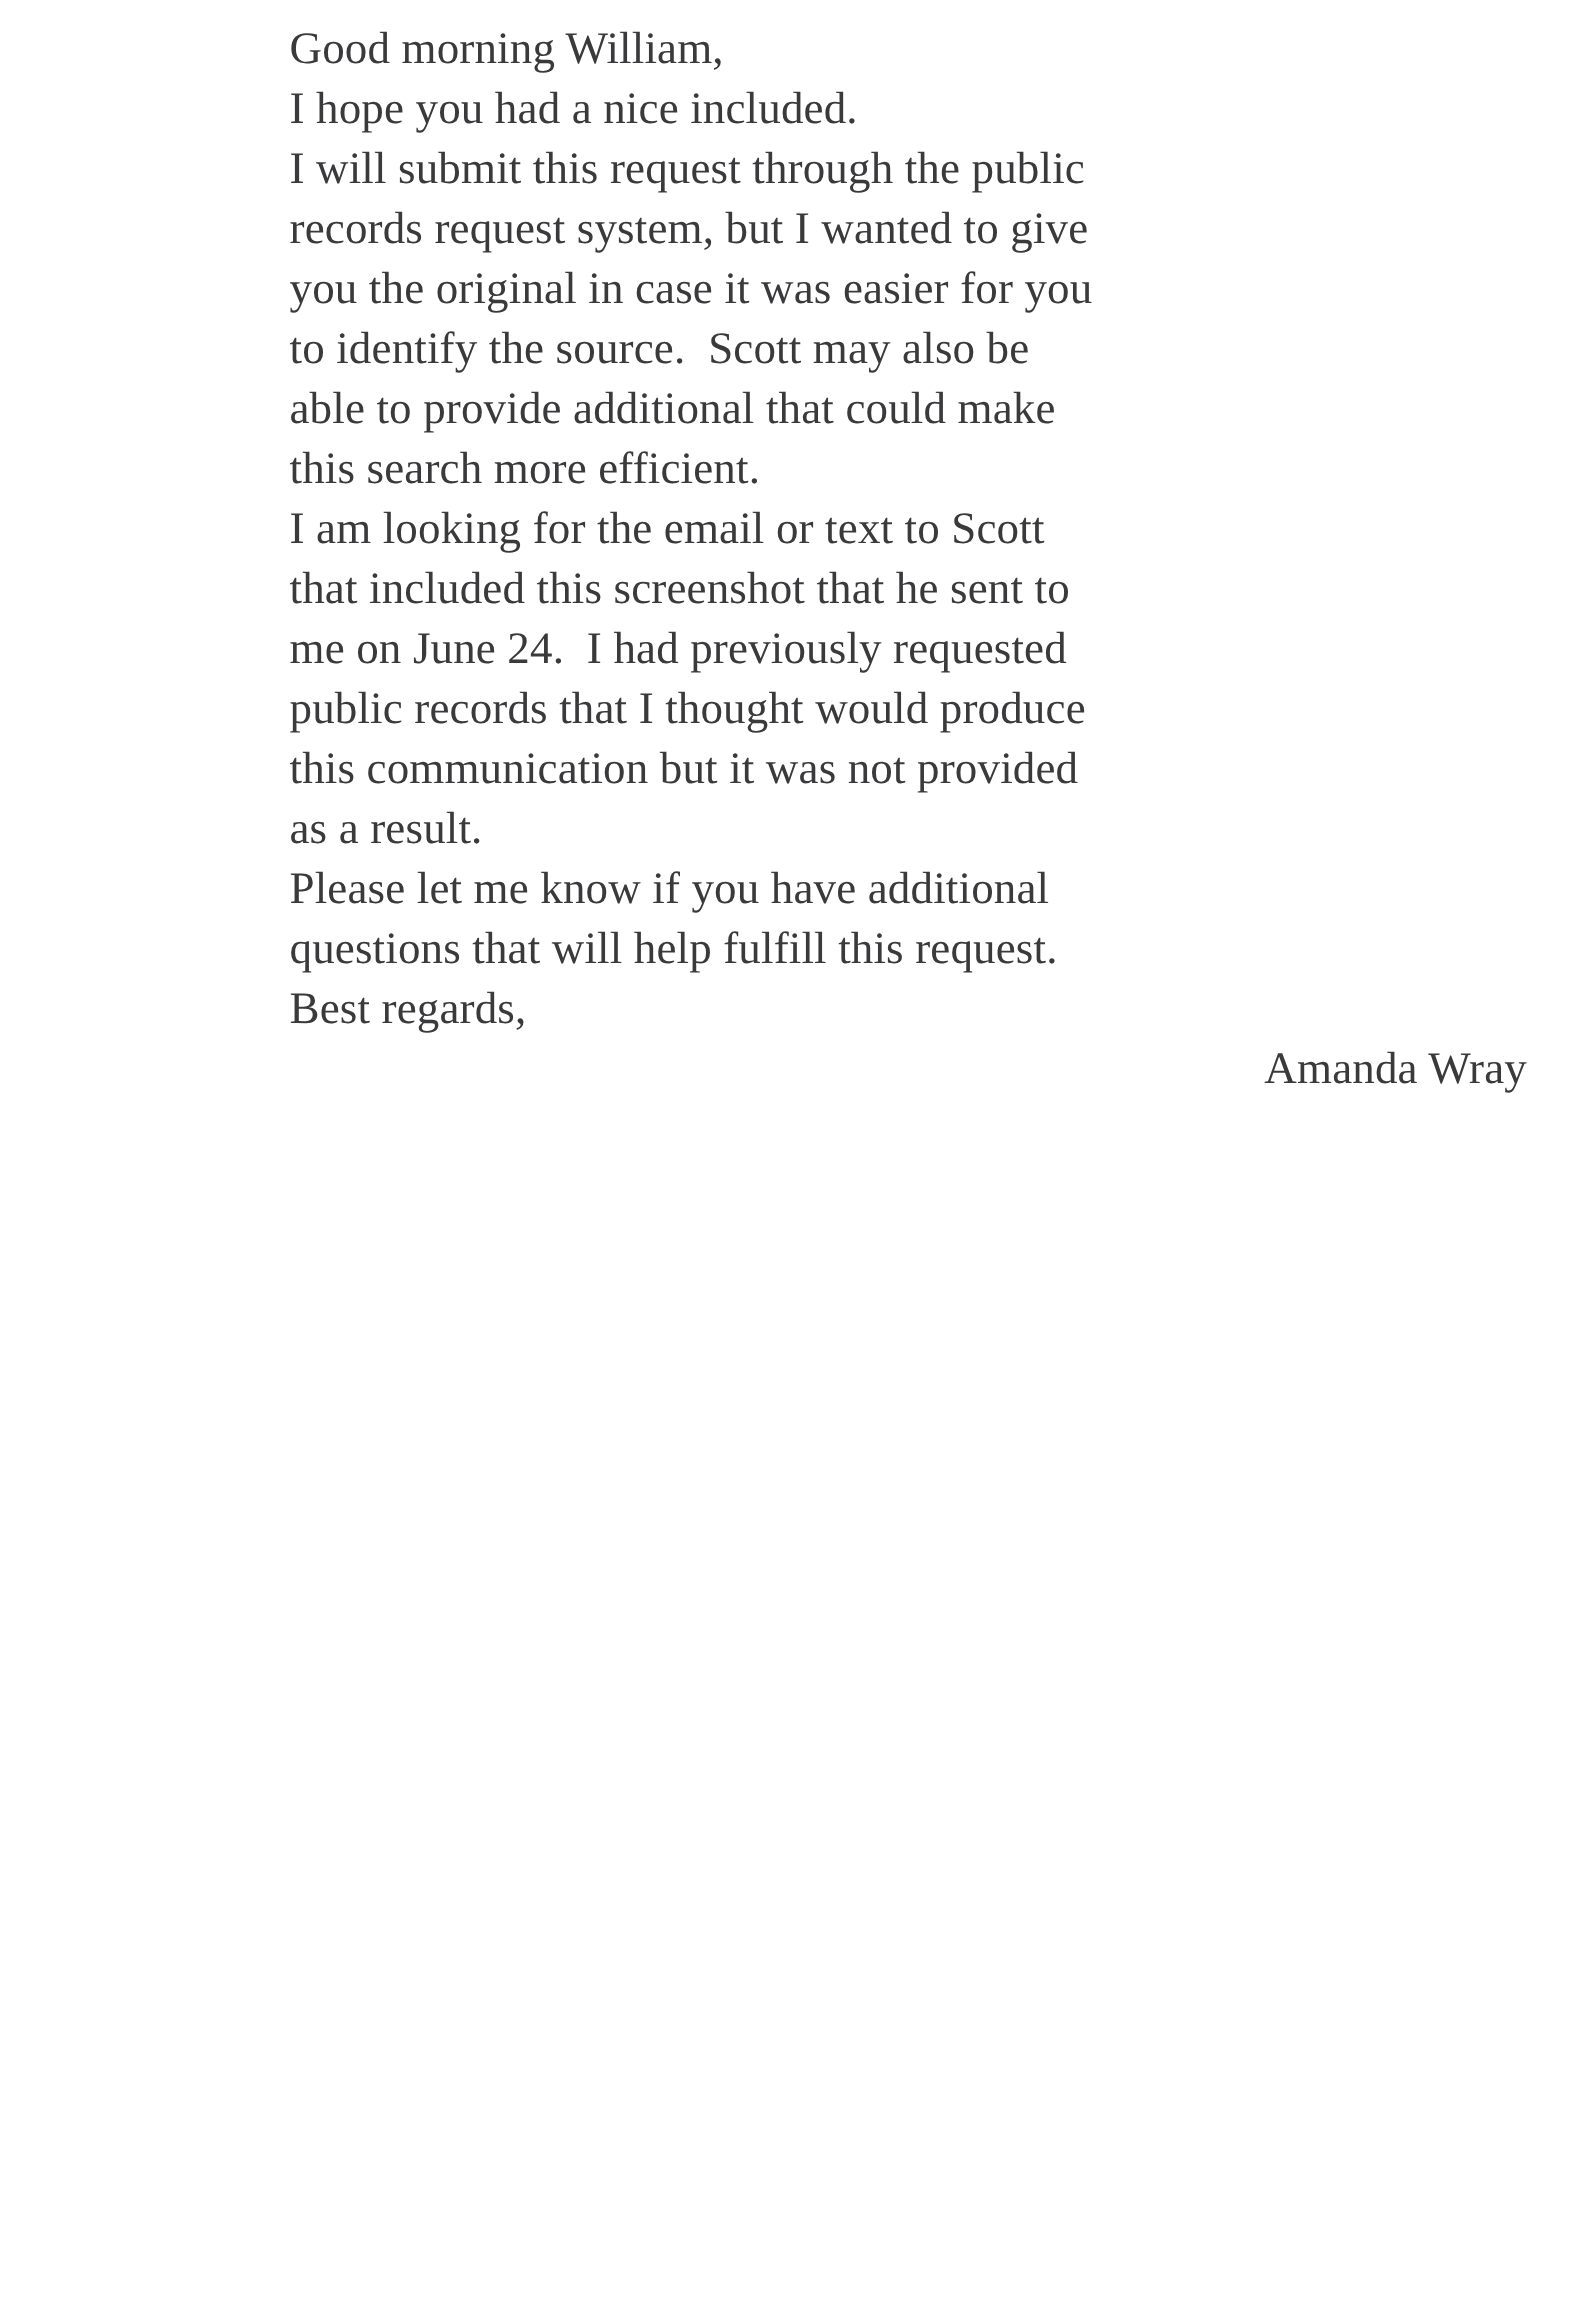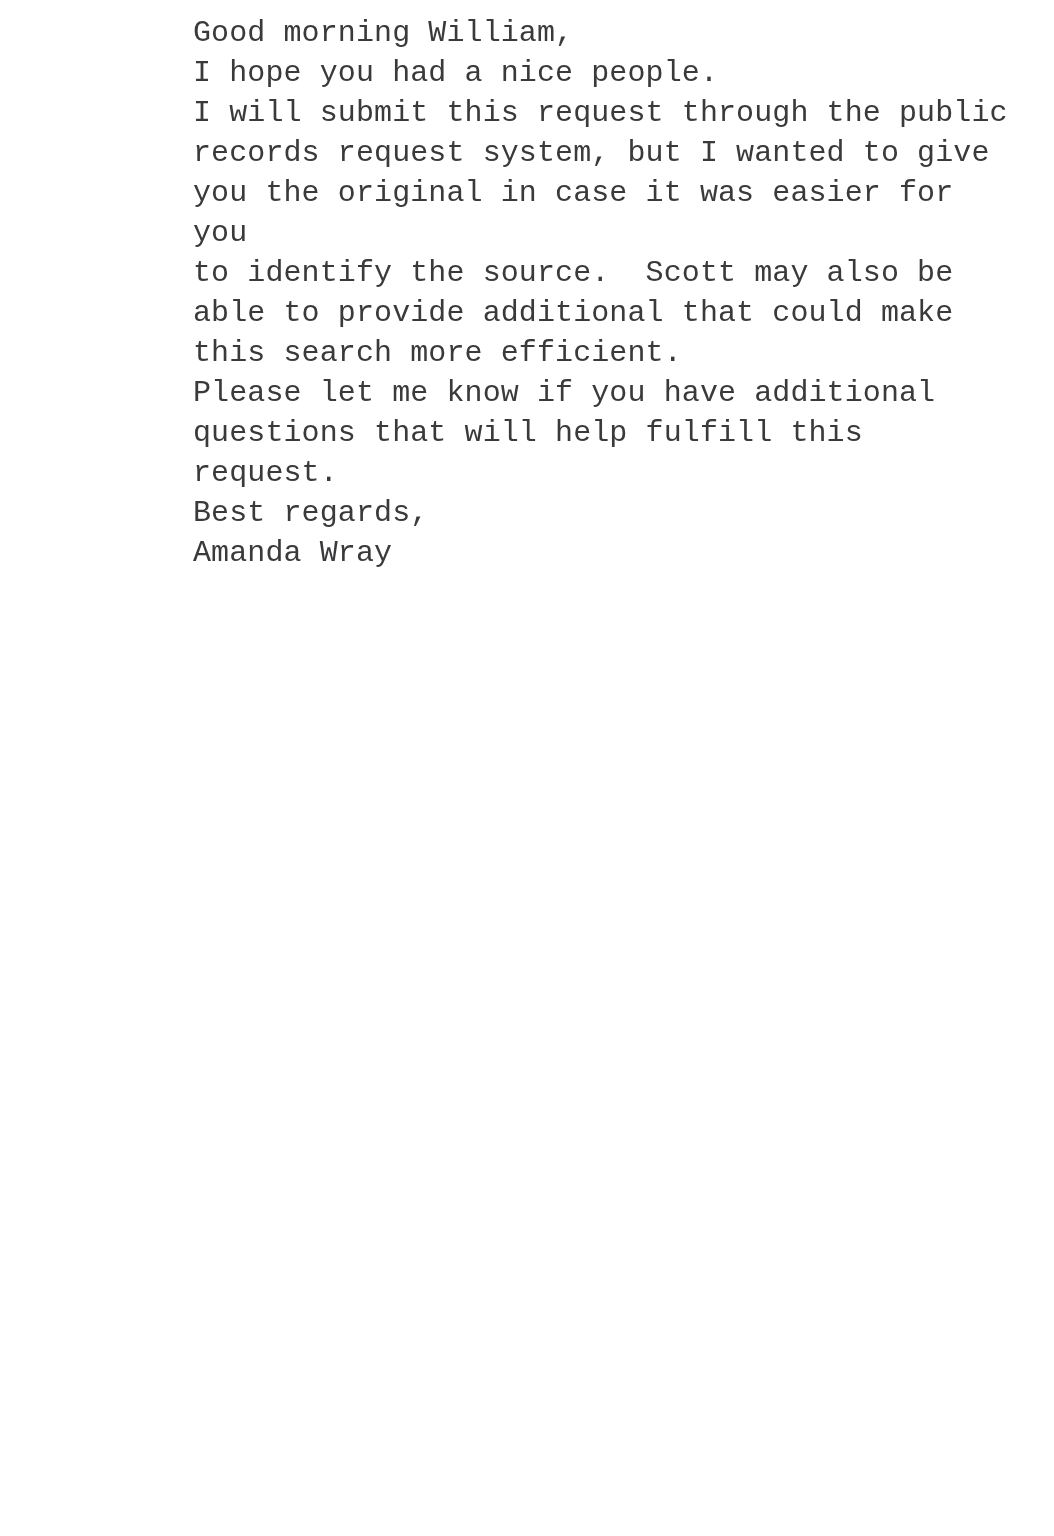--- a/index.html
+++ b/index.html
@@ -11,54 +11,60 @@
     height: 1536px;
     background: #ffffff;
     overflow: hidden;
   }
   .email-body {
     box-sizing: border-box;
     width: 1054px;
     height: 1536px;
     padding: 13px 36px 0 193px;
     color: #3a3a3c;
-    font-family: Liberation Mono, monospace;
+    font-family: Liberation Serif, serif;
     font-size: 30px;
     line-height: 40px;
     font-weight: 400;
     letter-spacing: 0.1px;
   }
   .email-body p {
     margin: 0;
     white-space: pre-wrap; 
   }
   .m-greeting  { margin-top: 0; }
   .m-p1        { margin-top: 106px; }
   .m-p2        { margin-top: 37px;  }
   .m-p3        { margin-top: 105px; }
   .m-p4        { margin-top: 40px;  }
   .m-p5        { margin-top: 102px; }
   .m-closing   { margin-top: 103px; }
-  .m-signature { margin-top: 104px; }
+  .m-signature { margin-top: 104px; text-align: right; }
 </style>
 </head>
 <body style="background: rgb(255, 255, 255);">
 
 <main class="email-body" style="color: rgb(58, 58, 60);">
   <p class="m-greeting">Good morning William,</p>
 
-  <p class="m-p1">I hope you had a nice people.</p>
+  <p class="m-p1">I hope you had a nice included.</p>
 
   <p class="m-p2">I will submit this request through the public
 records request system, but I wanted to give
 you the original in case it was easier for you
 to identify the source.  Scott may also be
 able to provide additional that could make
 this search more efficient.</p>
 
+  <p class="m-p3">I am looking for the email or text to Scott
+that included this screenshot that he sent to
+me on June 24.  I had previously requested
+public records that I thought would produce
+this communication but it was not provided
+as a result.</p>
 
 
   <p class="m-p5">Please let me know if you have additional
 questions that will help fulfill this request.</p>
 
   <p class="m-closing">Best regards,</p>
 
   <p class="m-signature">Amanda Wray</p>
 </main>
 

